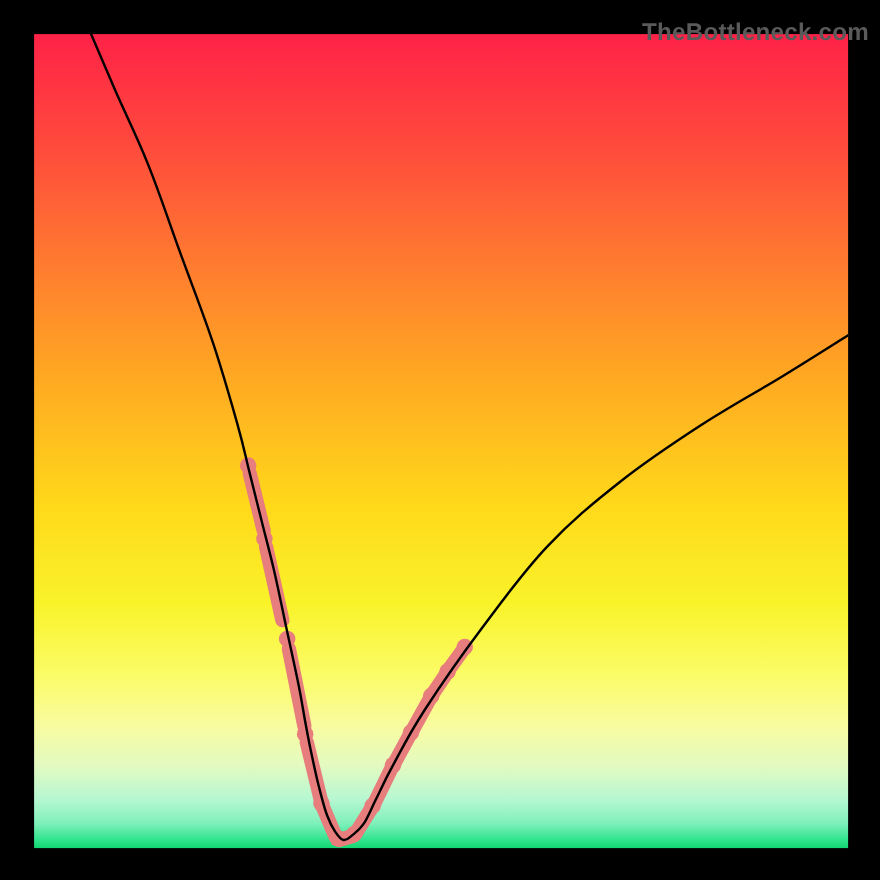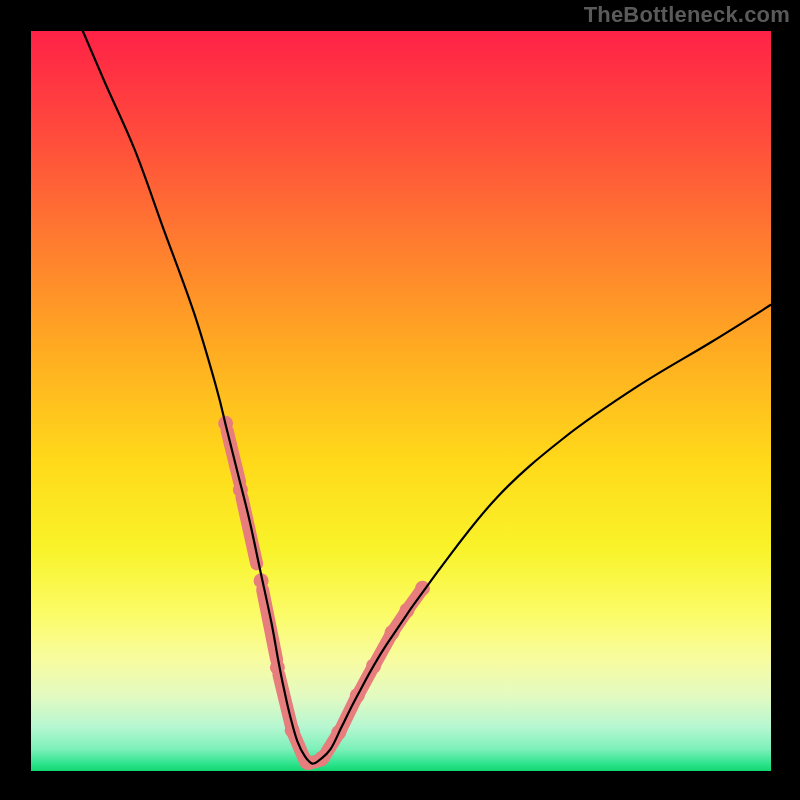--- a/index.html
+++ b/index.html
@@ -34,21 +34,21 @@
       #e2fac2 90%,
       #b6f7d1 94%,
       #7ef0ba 97%,
       #2fe48e 99%,
       #11d771 100%
     );
   }
   .watermark {
     position: absolute;
     right: 10px;
-    top: 2px;
+    top: 16px;
     font-family: Arial, Helvetica, sans-serif;
     font-size: 22px;
     font-weight: 600;
     color: #5a5a5a;
     letter-spacing: 0.2px;
   }
   svg.overlay {
     position: absolute;
     left: 0;
     top: 0;

